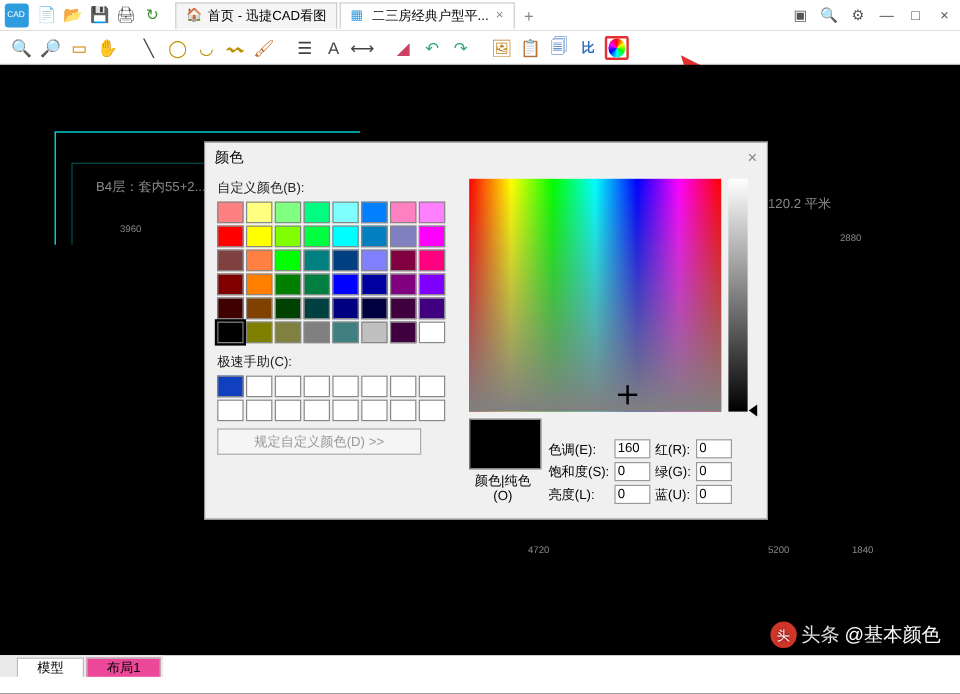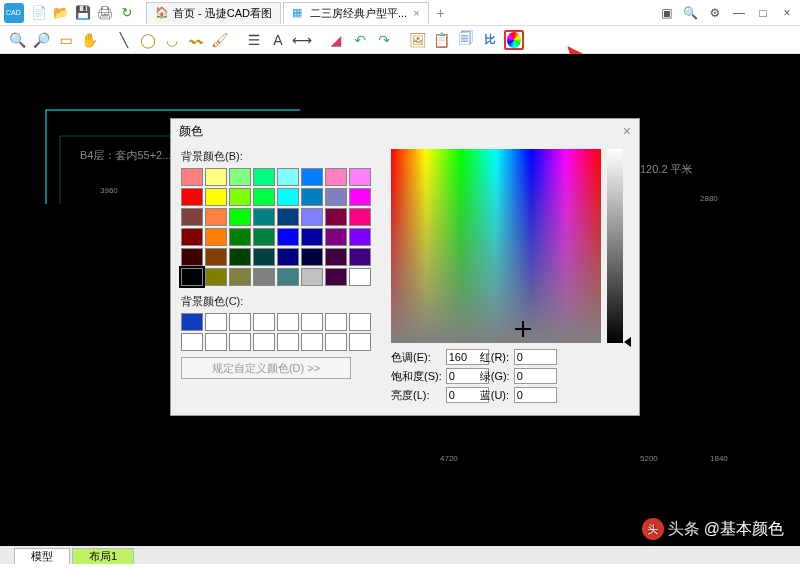--- a/index.html
+++ b/index.html
@@ -18,23 +18,23 @@
 .tool{width:20px;height:20px;display:inline-flex;align-items:center;justify-content:center;font-size:14px;color:#444}
 .tool.sep{width:6px}
 .bg-color-btn{border:2px solid #e03030;padding:1px;border-radius:2px}
 .bg-color-swatch{width:16px;height:16px;border-radius:50%;background:conic-gradient(red,yellow,lime,cyan,blue,magenta,red)}
 .annotation{position:absolute;top:60px;left:575px;pointer-events:none}
 .annotation svg{overflow:visible}
 .annot-text{color:#e03030;font-size:16px;font-weight:bold;position:absolute;top:24px;left:5px;white-space:nowrap}
 .canvas{position:absolute;top:54px;left:0;right:0;bottom:32px;background:#000;overflow:hidden}
 .canvas .cad-lines{position:absolute;inset:0}
 .canvas .cad-text{position:absolute;color:#888;font-size:11px}
-.bottombar{position:absolute;bottom:0;left:0;right:0;height:32px;display:flex;flex-direction:column}
+.bottombar{position:absolute;bottom:0;left:0;right:0;height:32px;display:flex;flex-direction:row}
 .sheet-tabs{height:18px;background:#eaeaea;display:flex;align-items:flex-end;padding-left:14px}
-.sheet-tab{height:16px;padding:0 16px;border:1px solid #bbb;border-bottom:none;font-size:11px;background:#bef264;margin-right:2px}
+.sheet-tab{height:16px;padding:0 16px;border:1px solid #bbb;border-bottom:none;font-size:11px;background:#ec4899;margin-right:2px}
 .sheet-tab.active{background:#fff}
 .statusbar{height:14px;background:#f5f5f5;display:flex;align-items:center;justify-content:flex-end;font-size:10px;color:#666;padding:0 6px;gap:6px}
 .statusbar a{color:#3070c0;text-decoration:none}
 .dialog{position:absolute;top:118px;left:170px;width:470px;background:#f0f0f0;border:1px solid #999;box-shadow:2px 2px 8px rgba(0,0,0,.3)}
 .dlg-title{height:24px;display:flex;align-items:center;padding:0 8px;font-size:12px;justify-content:space-between}
 .dlg-close{color:#888;font-size:14px}
 .dlg-body{display:flex;padding:6px 10px 8px 10px;gap:10px}
 .left-col{width:200px}
 .sect-label{font-size:11px;margin-bottom:4px;color:#222}
 .swatch-grid{display:grid;grid-template-columns:repeat(8,22px);grid-auto-rows:18px;gap:2px;margin-bottom:8px}
@@ -52,21 +52,21 @@
 .hue-sat .cursor{position:absolute;left:132px;top:180px;width:12px;height:12px;transform:translate(-50%,-50%)}
 .hue-sat .cursor::before,.hue-sat .cursor::after{content:"";position:absolute;background:#000}
 .hue-sat .cursor::before{left:5px;top:-2px;width:2px;height:16px}
 .hue-sat .cursor::after{top:5px;left:-2px;height:2px;width:16px}
 .lum-bar{width:16px;height:194px;background:linear-gradient(to bottom,#fff,#808080,#000);position:relative}
 .lum-arrow{position:absolute;right:-8px;top:188px;width:0;height:0;border-top:5px solid transparent;border-bottom:5px solid transparent;border-right:7px solid #000}
 .preview-row{display:flex;align-items:flex-end;gap:6px;margin-bottom:4px}
 .preview-box{width:60px;height:42px;background:#000;border:1px solid #888}
 .preview-lbl{font-size:11px;width:56px}
 .hsl-grid{display:grid;grid-template-columns:auto 30px auto 30px;gap:3px 4px;font-size:11px;align-items:center}
-.hsl-grid input{width:43px;height:16px;font-size:11px;border:1px solid #999;padding:0 2px}
+.hsl-grid input{width:30px;height:16px;font-size:11px;border:1px solid #999;padding:0 2px}
 .add-btn-row{margin-top:6px;display:flex;justify-content:center}
 .watermark{position:absolute;bottom:38px;right:16px;color:#ddd;font-size:16px;display:flex;align-items:center;gap:4px;pointer-events:none;text-shadow:0 0 3px rgba(0,0,0,.7)}
 .watermark .avatar{width:22px;height:22px;border-radius:50%;background:#d0362a;color:#fff;display:inline-flex;align-items:center;justify-content:center;font-size:11px}
 .watermark .at{color:#fff}
 </style>
 </head>
 <body>
 
 <div class="titlebar">
   <div class="app-icon"></div>
@@ -172,21 +172,21 @@
   <div class="cad-text" style="top:400px;left:710px;font-size:8px">1840</div>
 </div>
 
 <div class="dialog">
   <div class="dlg-title">
     <span>颜色</span>
     <span class="dlg-close">×</span>
   </div>
   <div class="dlg-body">
     <div class="left-col">
-      <div class="sect-label">背景颜色(B):</div>
+      <div class="sect-label">自定义颜色(B):</div>
       <div class="swatch-grid" id="basic-swatches">
           <div class="sw" style="background: rgb(255, 128, 128);"></div>
           <div class="sw" style="background: rgb(255, 255, 128);"></div>
           <div class="sw" style="background: rgb(128, 255, 128);"></div>
           <div class="sw" style="background: rgb(0, 255, 128);"></div>
           <div class="sw" style="background: rgb(128, 255, 255);"></div>
           <div class="sw" style="background: rgb(0, 128, 255);"></div>
           <div class="sw" style="background: rgb(255, 128, 192);"></div>
           <div class="sw" style="background: rgb(255, 128, 255);"></div>
           <div class="sw" style="background: rgb(255, 0, 0);"></div>
@@ -223,21 +223,21 @@
           <div class="sw" style="background: rgb(64, 0, 128);"></div>
           <div class="sw sel" style="background: rgb(0, 0, 0);"></div>
           <div class="sw" style="background: rgb(128, 128, 0);"></div>
           <div class="sw" style="background: rgb(128, 128, 64);"></div>
           <div class="sw" style="background: rgb(128, 128, 128);"></div>
           <div class="sw" style="background: rgb(64, 128, 128);"></div>
           <div class="sw" style="background: rgb(192, 192, 192);"></div>
           <div class="sw" style="background: rgb(64, 0, 64);"></div>
           <div class="sw" style="background: rgb(255, 255, 255);"></div>
         </div>
-      <div class="sect-label">背景颜色(C):</div>
+      <div class="sect-label">极速手助(C):</div>
       <div class="custom-grid">
         <div class="sw"></div>
           <div class="sw"></div>
           <div class="sw"></div>
           <div class="sw"></div>
           <div class="sw"></div>
           <div class="sw"></div>
           <div class="sw"></div>
           <div class="sw"></div>
         <div class="sw"></div>
@@ -257,20 +257,24 @@
       <div class="gradient-row">
         <div class="hue-sat">
           <div class="cursor"></div>
         </div>
         <div style="position:relative">
           <div class="lum-bar"></div>
           <div class="lum-arrow"></div>
         </div>
       </div>
       <div class="preview-row">
+        <div>
+          <div class="preview-box"></div>
+          <div class="preview-lbl" style="text-align:center;margin-top:2px">颜色|纯色(O)</div>
+        </div>
         <div class="hsl-grid">
           <span>色调(E):</span>
           <input value="160" style="">
           <span>红(R):</span>
           <input value="0" style="">
           <span>饱和度(S):</span>
           <input value="0" style="">
           <span>绿(G):</span>
           <input value="0" style="">
           <span>亮度(L):</span>

